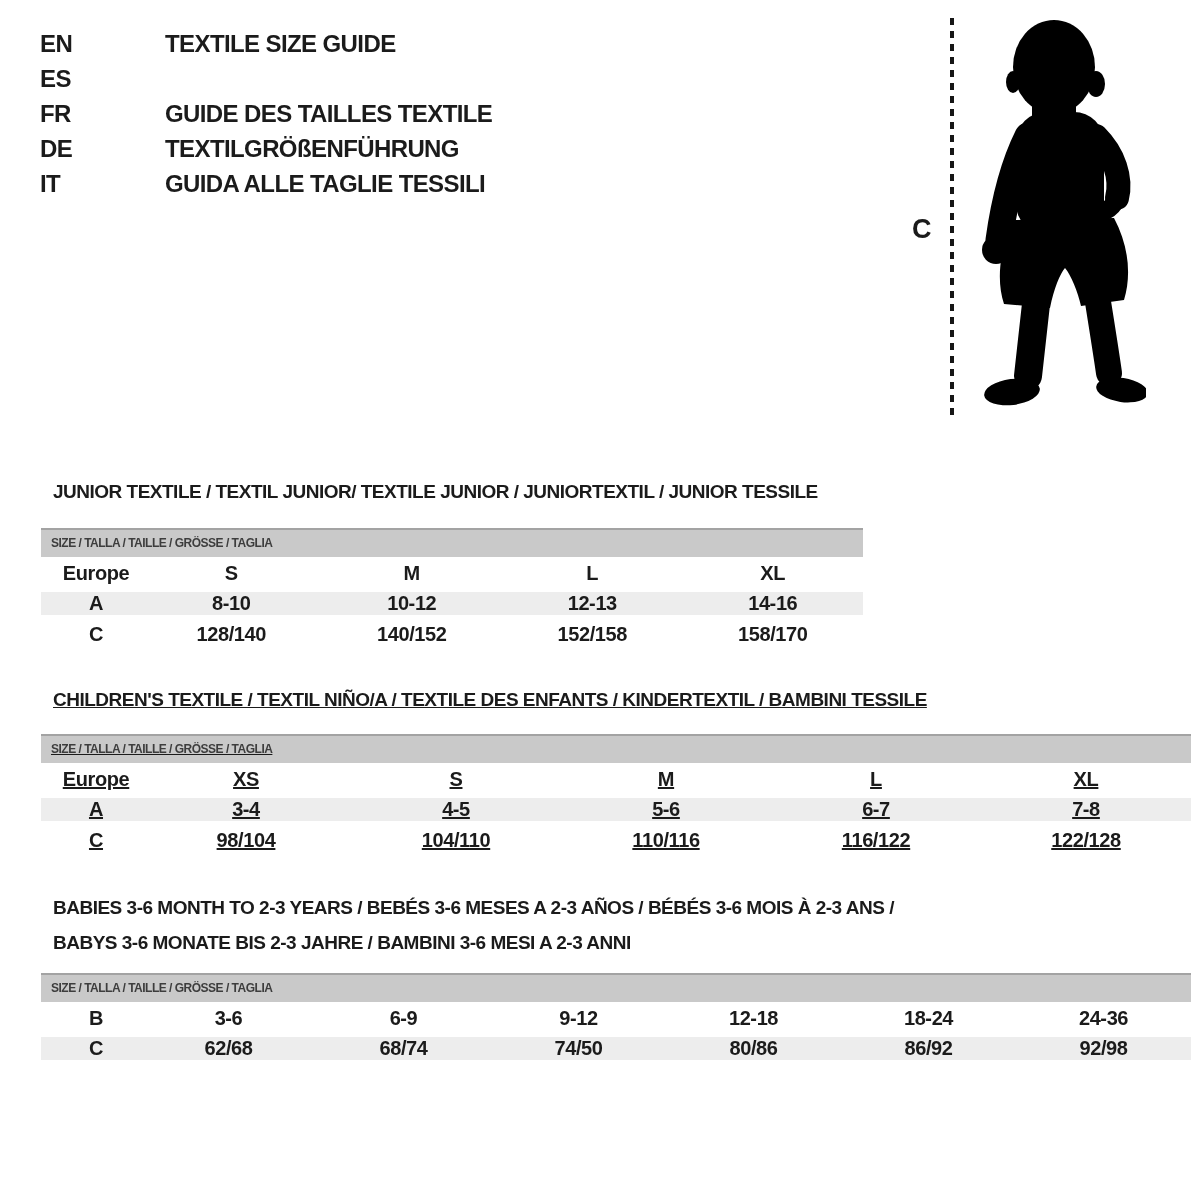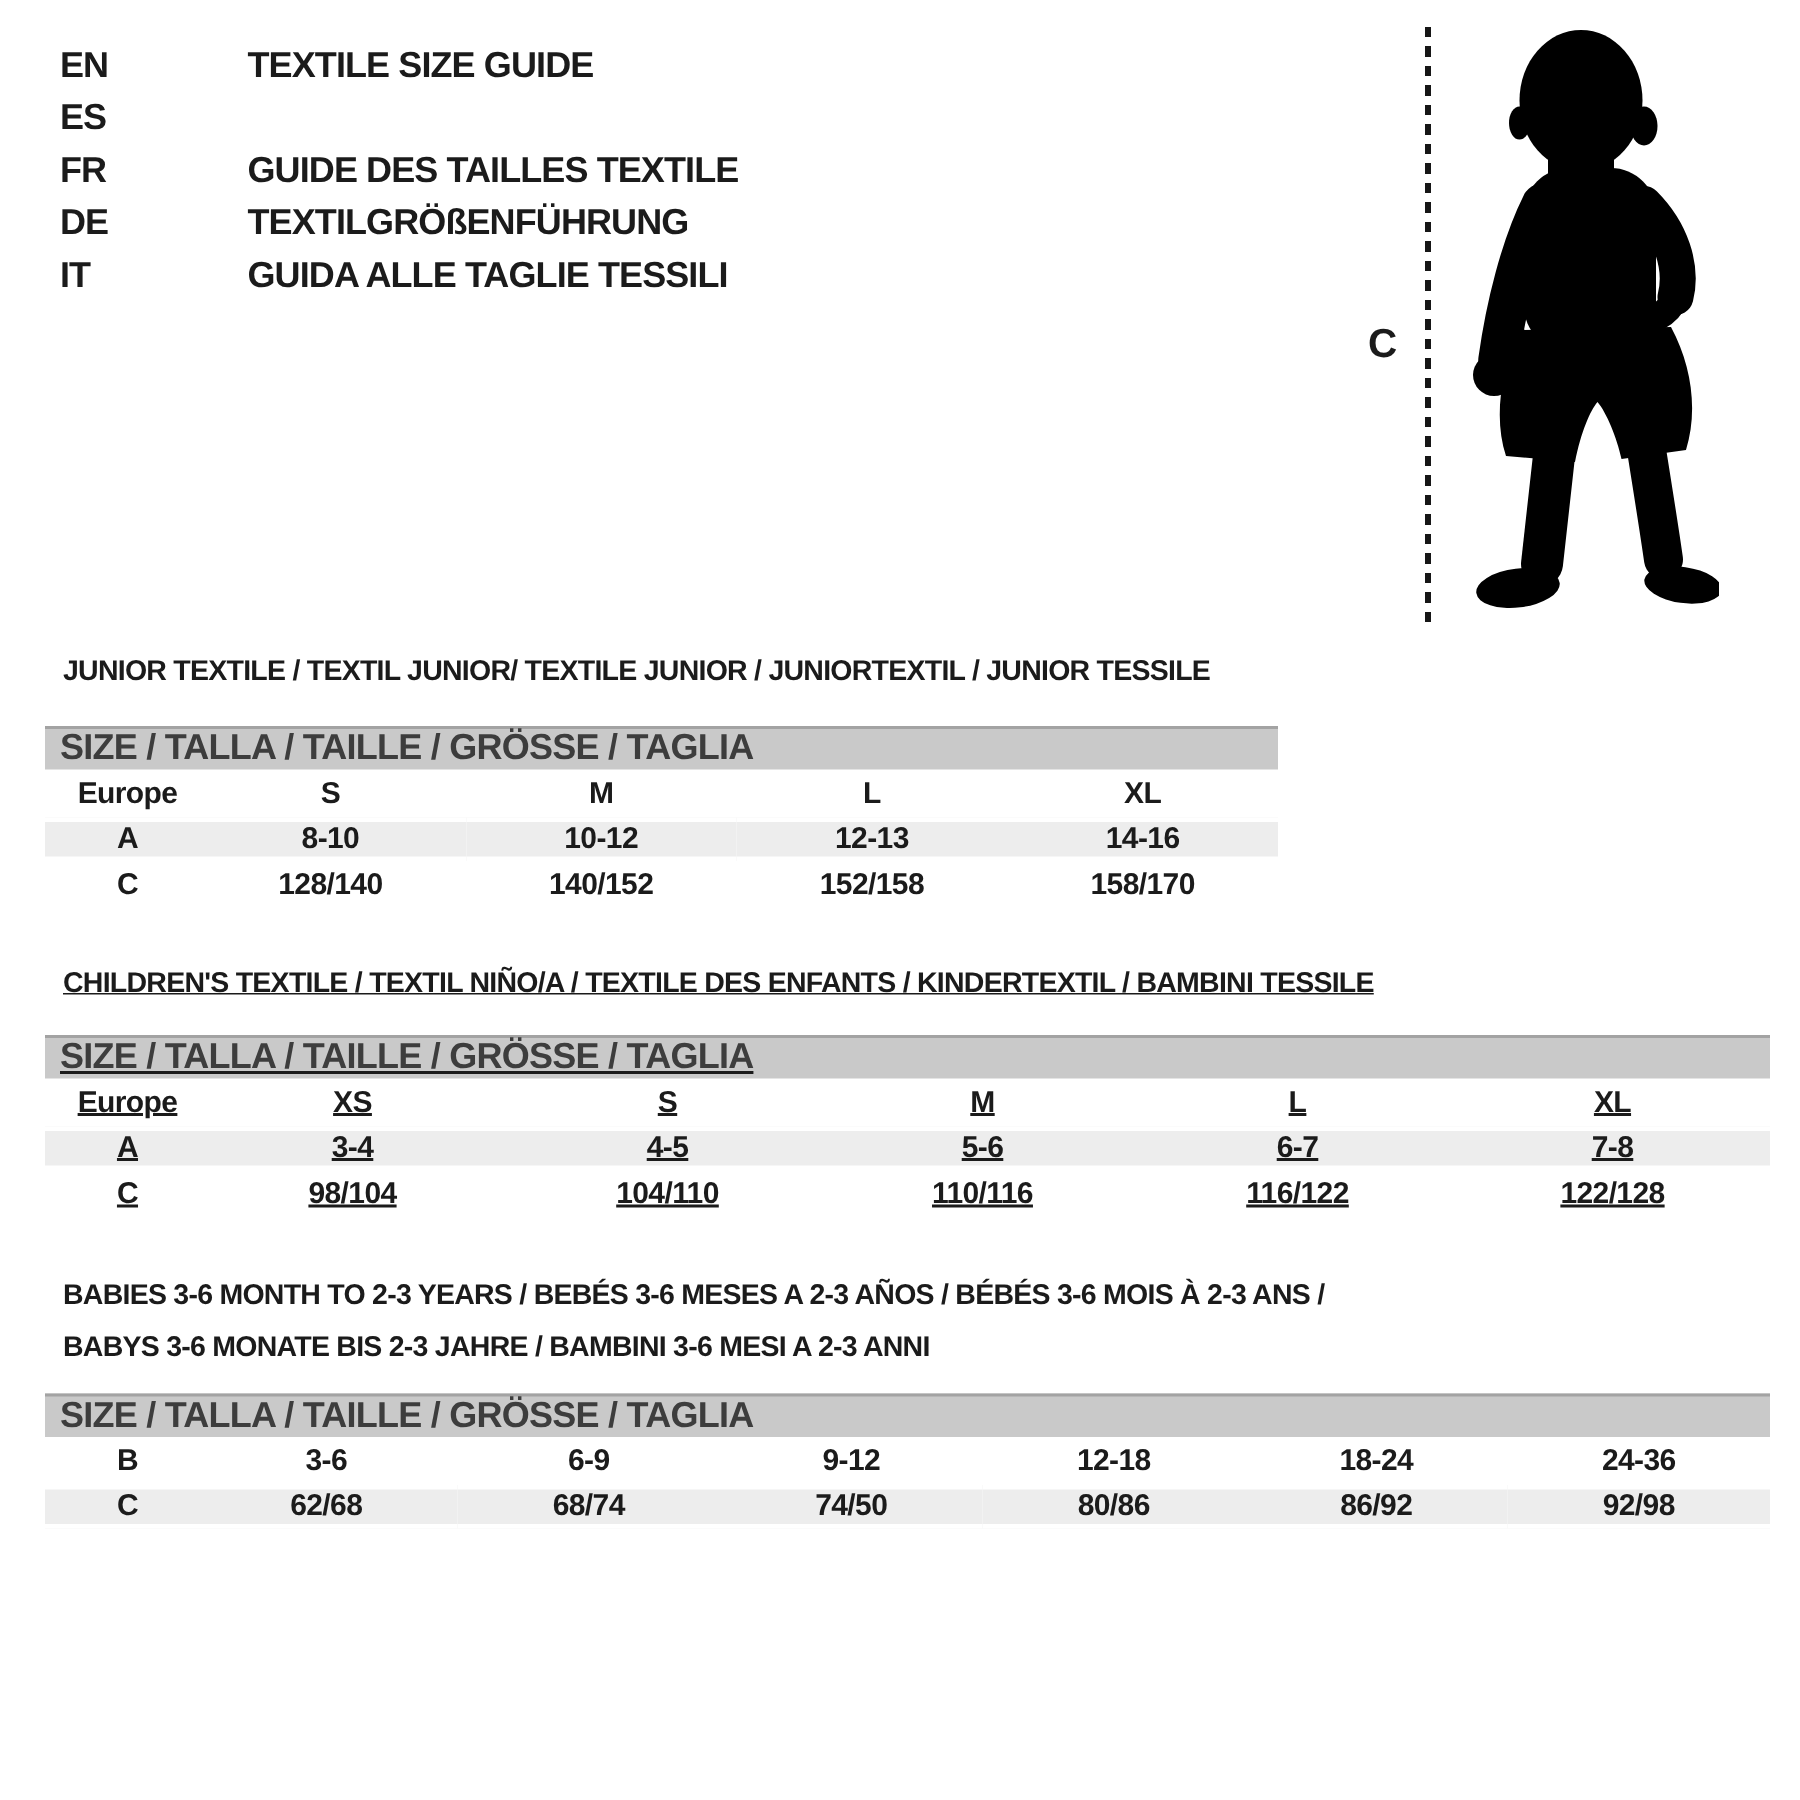--- a/index.html
+++ b/index.html
@@ -35,42 +35,42 @@
   
   .figure { position: absolute; top: 0; left: 880px; width: 320px; height: 440px; }
   .c-label { position: absolute; left: 32px; top: 214px; font-size: 27px; }
   .dash-line {
     position: absolute; left: 70px; top: 18px; width: 4px; height: 400px;
     background: repeating-linear-gradient(to bottom, #161616 0 7px, transparent 7px 13px);
   }
   .baby-svg { position: absolute; left: 88px; top: 12px; }
 
   
-  .sec { position: absolute; left: 30px; }
+  .sec { position: absolute; left: 41px; margin-top: 44px; }
   .sec-title {
     margin-left: 12px;
     font-size: 19px;
     line-height: 35px;
     white-space: pre-line;
     letter-spacing: -0.5px;
   }
   .sec-0 { top: 430px; }
   .sec-1 { top: 638px; text-decoration: underline; }
   .sec-2 { top: 846px; }
   .sec-0 .table-wrap { width: 822px;  margin-top: 19px; }
   .sec-1 .table-wrap { width: 1150px; margin-top: 17px; }
   .sec-2 .table-wrap { width: 1150px; margin-top: 13px; }
 
   .table-bar {
     height: 29px;
     line-height: 26px;
     background: var(--table-header-bg);
     border-top: 2px solid var(--table-header-border);
     color: var(--table-header-text);
-    font-size: 24px;
+    font-size: 12px;
     padding-left: 10px;
     letter-spacing: -0.5px;
   }
   table.size-table {
     width: 100%;
     table-layout: fixed;
     border-collapse: separate;
     border-spacing: 0;
     font-size: 20px;
     font-weight: bold;

